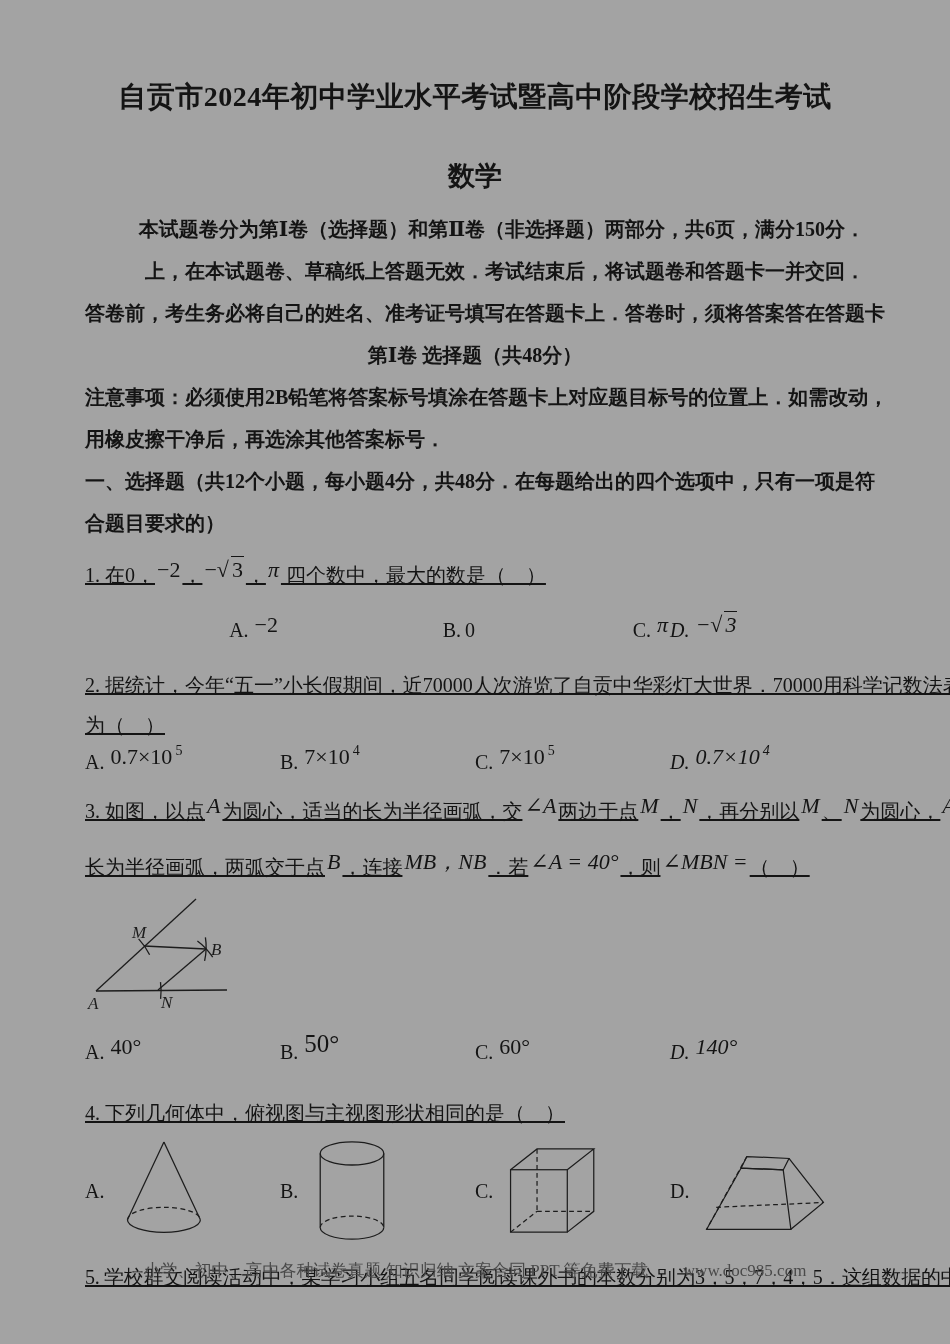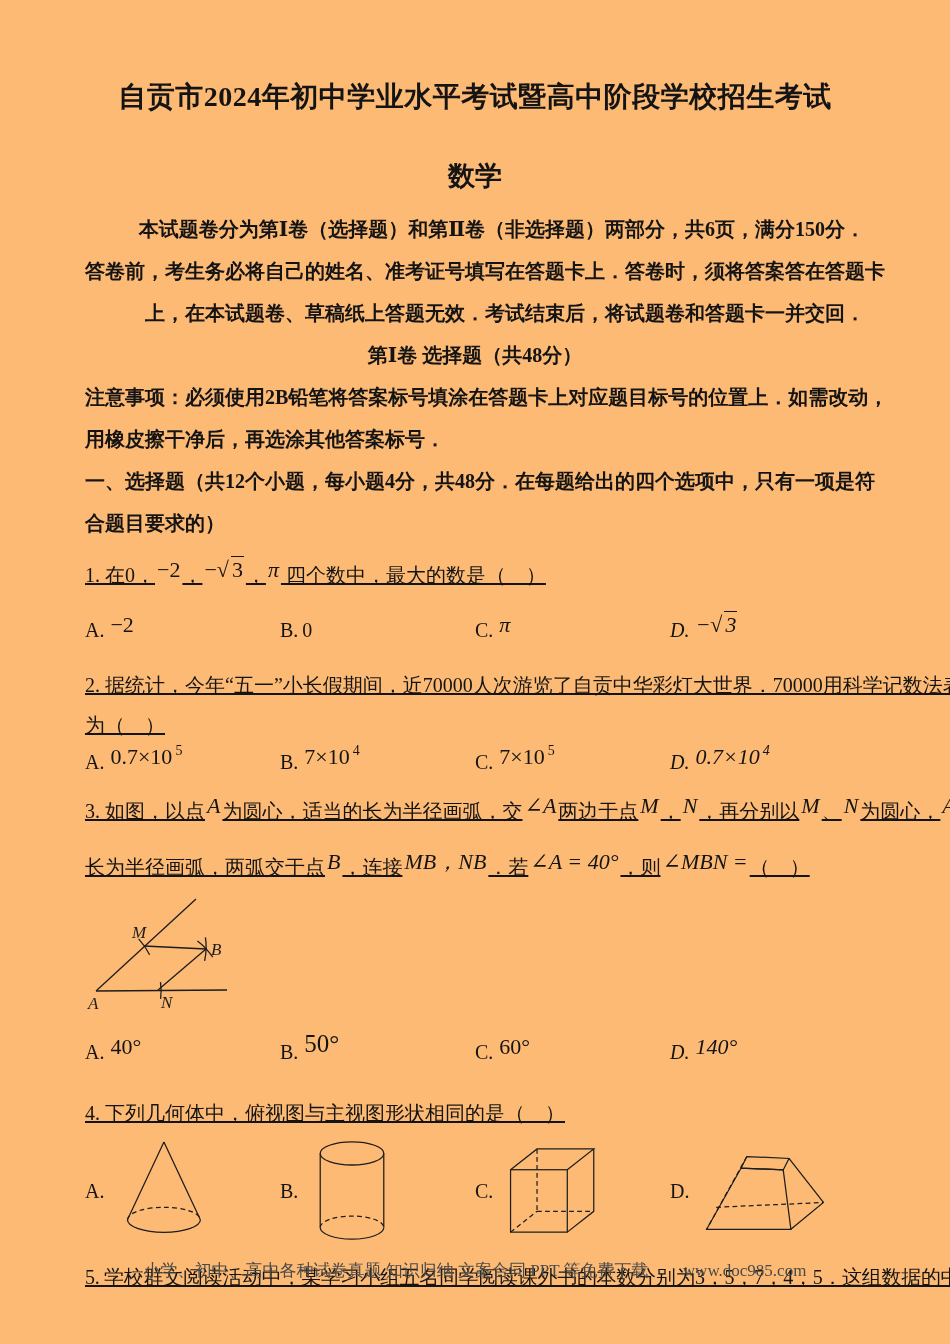--- a/index.html
+++ b/index.html
@@ -1,19 +1,19 @@
 <!DOCTYPE html>
 <html><head>
 <meta charset="utf-8">
 <style>
   html,body{margin:0;padding:0;background:#ffffff;}
   .page{
     position:relative;
     width:950px;height:1344px;
-    background:#fdba74;color:#141414;
+    background:#a3a3a3;color:#141414;
     font-family:"Liberation Serif","DejaVu Serif",serif;
     overflow:hidden;
   }
   .content{padding:78px 85px 0 85px;}
   .title{
     font-size:28px;font-weight:bold;text-align:center;
     white-space:nowrap;letter-spacing:0.5px;
   }
   .subject{font-size:27px;font-weight:bold;text-align:center;margin-top:42px;}
   .intro{margin-top:14px;text-align:right;}
@@ -50,21 +50,21 @@
   .dash{stroke-dasharray:5 3.5;}
   .figtext{font-family:"Liberation Serif","DejaVu Serif",serif;font-style:italic;font-size:17px;fill:#1c1c1c;stroke:none;}
   .footer{
     position:absolute;left:0;bottom:62px;width:100%;
     text-align:center;font-size:17px;color:#4a4a4a;white-space:nowrap;
   }
   .footer .url{margin-left:30px;}
   
   .mt-sec{margin-top:0;}
   .q1{margin-top:16px;}
-  .q1-opts{margin-top:26px;}
+  .q1-opts{margin-top:26px;text-align:right;}
   .q2{margin-top:28px;}
   .q2-l2{margin-top:10px;}
   .q2-opts{margin-top:10px;}
   .q3{margin-top:22px;}
   .q3-l2{margin-top:26px;}
   .q3-fig{margin-top:12px;margin-left:2px;}
   .q3-opts{margin-top:16px;align-items:flex-end;}
   .q4{margin-top:34px;}
   .q4-shapes{margin-top:10px;}
   .q5{margin-top:18px;}
@@ -73,22 +73,22 @@
 <body>
 
 <div class="page">
   <div class="content">
 
     <div class="title">自贡市2024年初中学业水平考试暨高中阶段学校招生考试</div>
     <div class="subject">数学</div>
 
     <div class="intro">
       <div class="bline">本试题卷分为第Ⅰ卷（选择题）和第Ⅱ卷（非选择题）两部分，共6页，满分150分．</div>
+      <div class="bline">上，在本试题卷、草稿纸上答题无效．考试结束后，将试题卷和答题卡一并交回．</div>
       <div class="bline">答卷前，考生务必将自己的姓名、准考证号填写在答题卡上．答卷时，须将答案答在答题卡</div>
-      <div class="bline">上，在本试题卷、草稿纸上答题无效．考试结束后，将试题卷和答题卡一并交回．</div>
     </div>
 
     <div class="bline center mt-sec">第Ⅰ卷 选择题（共48分）</div>
 
     <div>
       <div class="bline">注意事项：必须使用2B铅笔将答案标号填涂在答题卡上对应题目标号的位置上．如需改动，</div>
       <div class="bline">用橡皮擦干净后，再选涂其他答案标号．</div>
     </div>
 
     <div>

